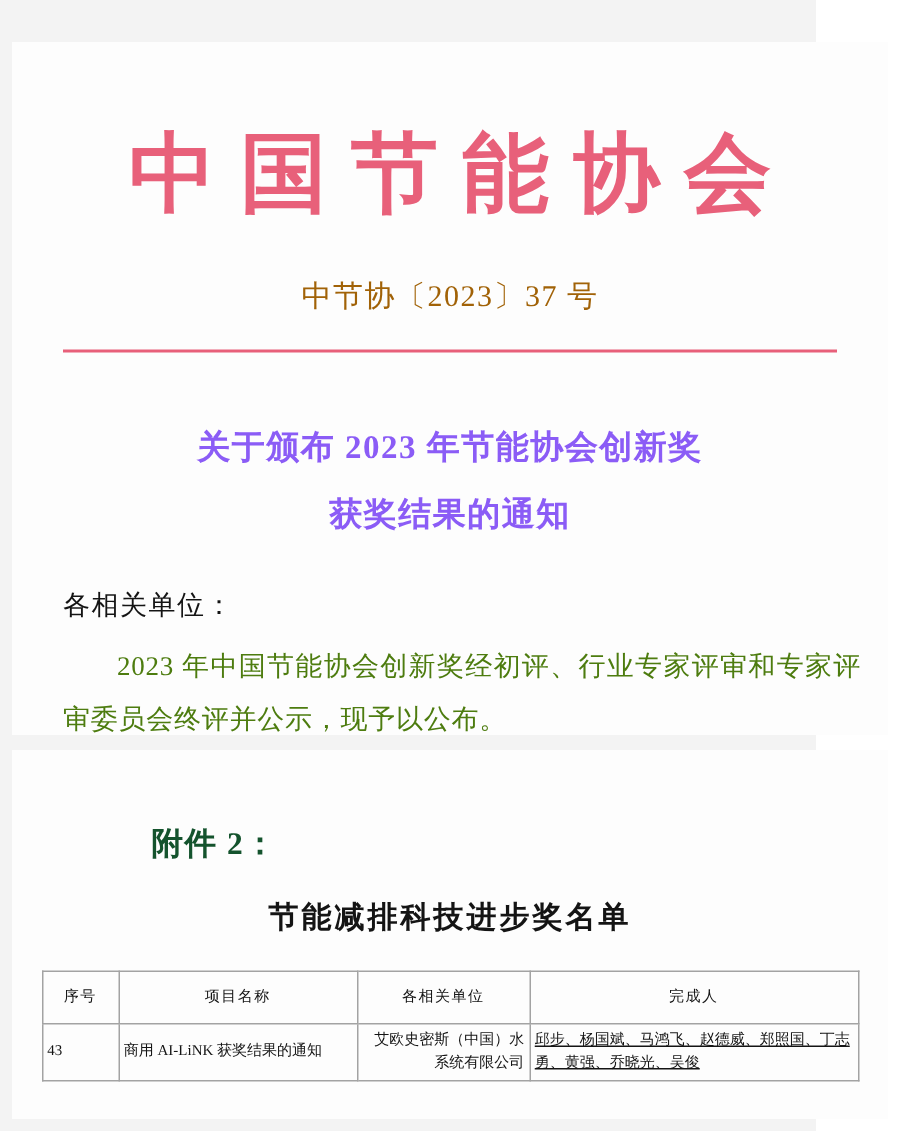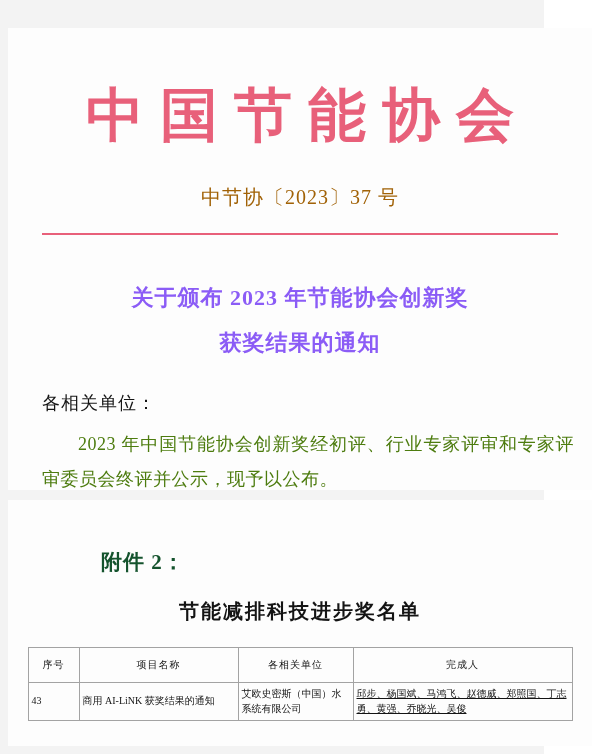--- a/index.html
+++ b/index.html
@@ -135,21 +135,21 @@
     height: 26px;
     letter-spacing: 1px;
   }
   .col-no    { width: 44px;  text-align: center; }
   .col-proj  { width: 152px; }
   .col-unit  { width: 108px; text-align: center; }
   .col-pers  { width: 212px; }
 
   td.col-no { text-align: left; font-size: 12px; }
   td.col-proj { text-align: left; }
-  td.col-unit { text-align: left; }
+  td.col-unit { text-align: right; }
   td.col-pers { text-align: left; text-decoration: underline; }
 </style>
 </head>
 <body>
 
 <div class="page">
 
   <div class="doc-card">
 
     <div class="masthead">中国节能协会</div>

